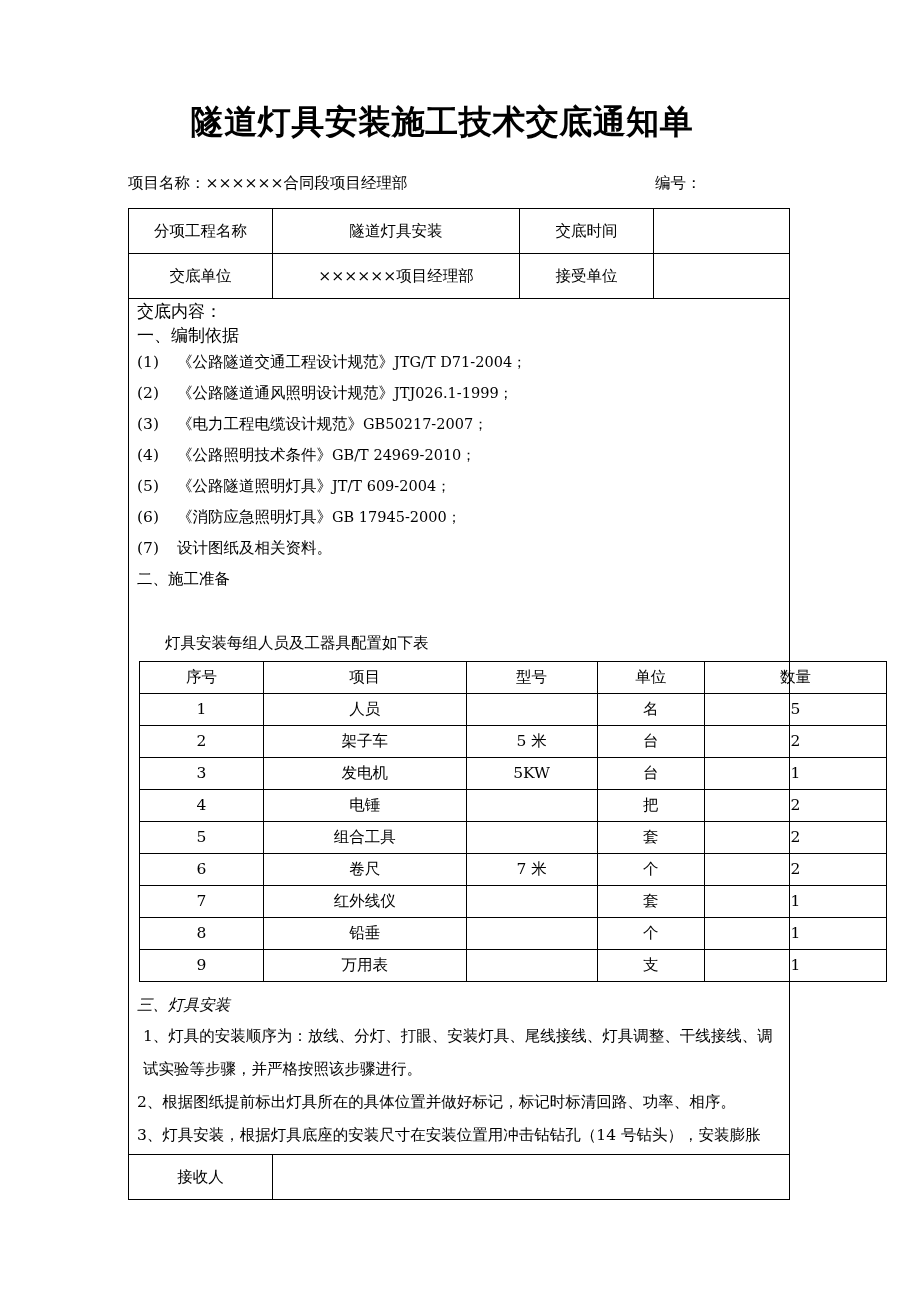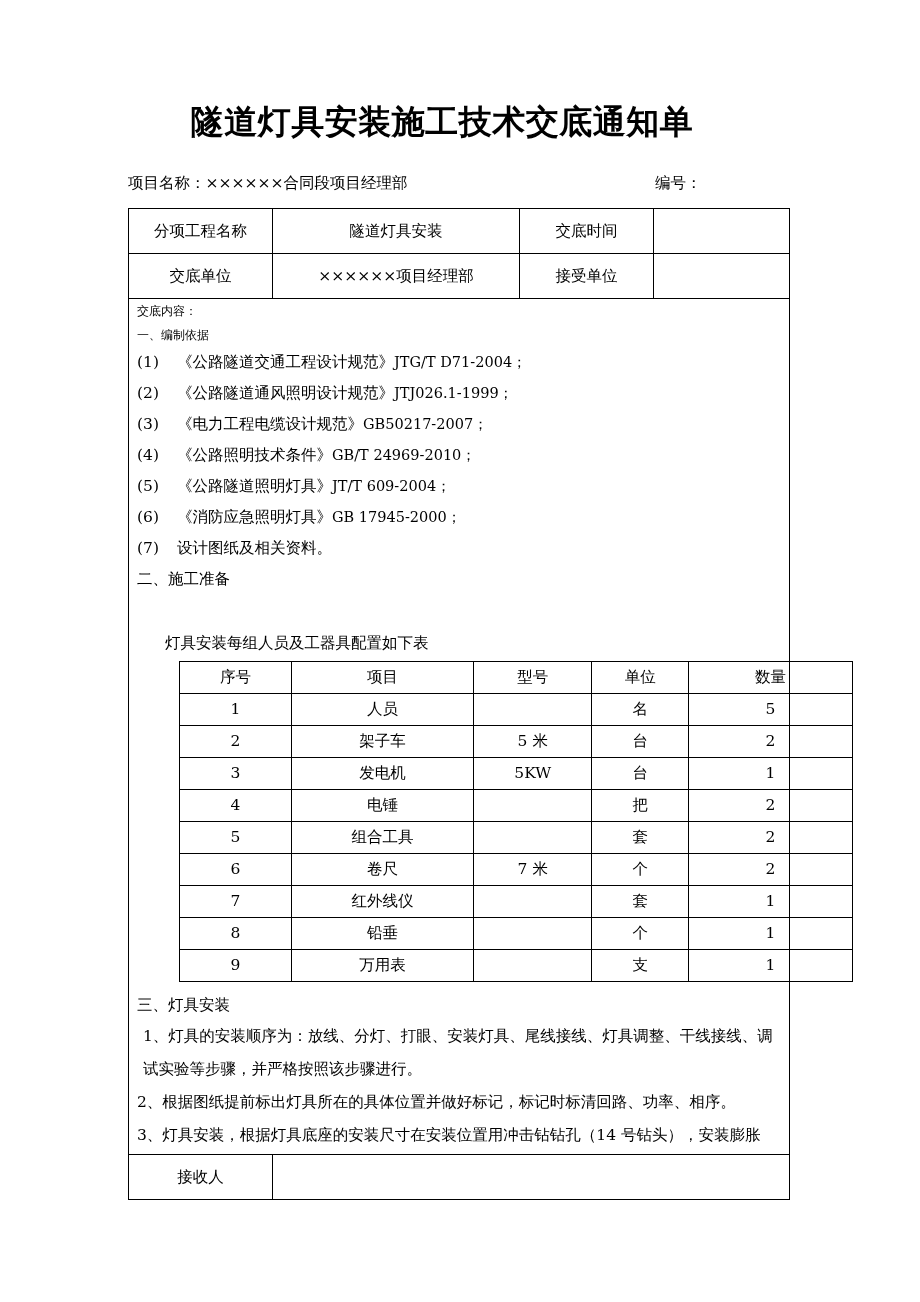--- a/index.html
+++ b/index.html
@@ -86,21 +86,21 @@
 
   
   .content-cell {
     padding: 6px 0 4px 0;
     vertical-align: top;
   }
   .content-inner {
     padding: 0 8px 0 8px;
   }
   .c-line-tight {
-    font-size: 12px;
+    font-size: 17px;
     line-height: 24px;
     white-space: nowrap;
   }
   .std-item {
     font-size: 15.5px;
     line-height: 31px;
     white-space: nowrap;
   }
   .std-item .std-num {
     display: inline-block;
@@ -122,24 +122,23 @@
     padding-left: 28px;
     white-space: nowrap;
     margin-top: 33px;
   }
 
   
   .equip-wrap {
     padding: 2px 9px 4px 10px;
   }
   .equip-table {
-    width: 674px;
+    width: 748px;
     border-collapse: collapse;
     table-layout: fixed;
-    margin-left: 40px;
   }
   .equip-table th,
   .equip-table td {
     border: 1px solid #000000;
     font-size: 15.5px;
     font-weight: normal;
     text-align: center;
     height: 31px;
     line-height: 31px;
     padding: 0;
@@ -147,20 +146,21 @@
   }
 
   
   .body-block {
     padding: 4px 8px 2px 8px;
   }
   .b-head {
     font-size: 15.5px;
     line-height: 30px;
     white-space: nowrap;
+    font-style: italic;
   }
   .b-para {
     font-size: 15.5px;
     line-height: 33px;
   }
   .b-para.indent {
     text-indent: 0;
     padding-left: 6px;
   }
 

